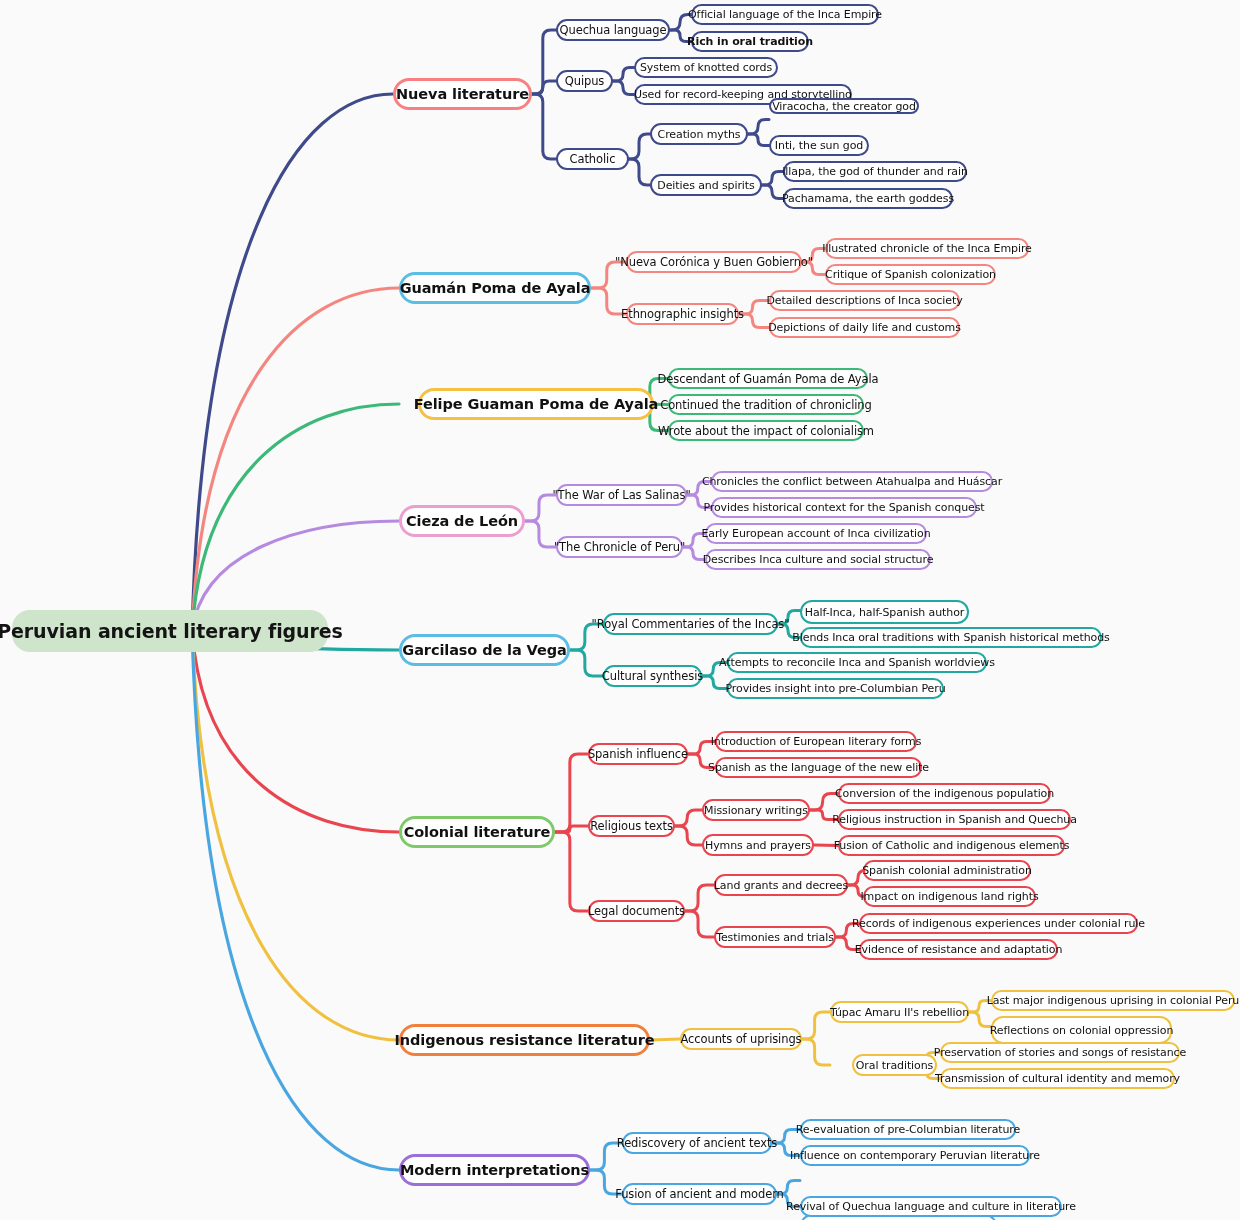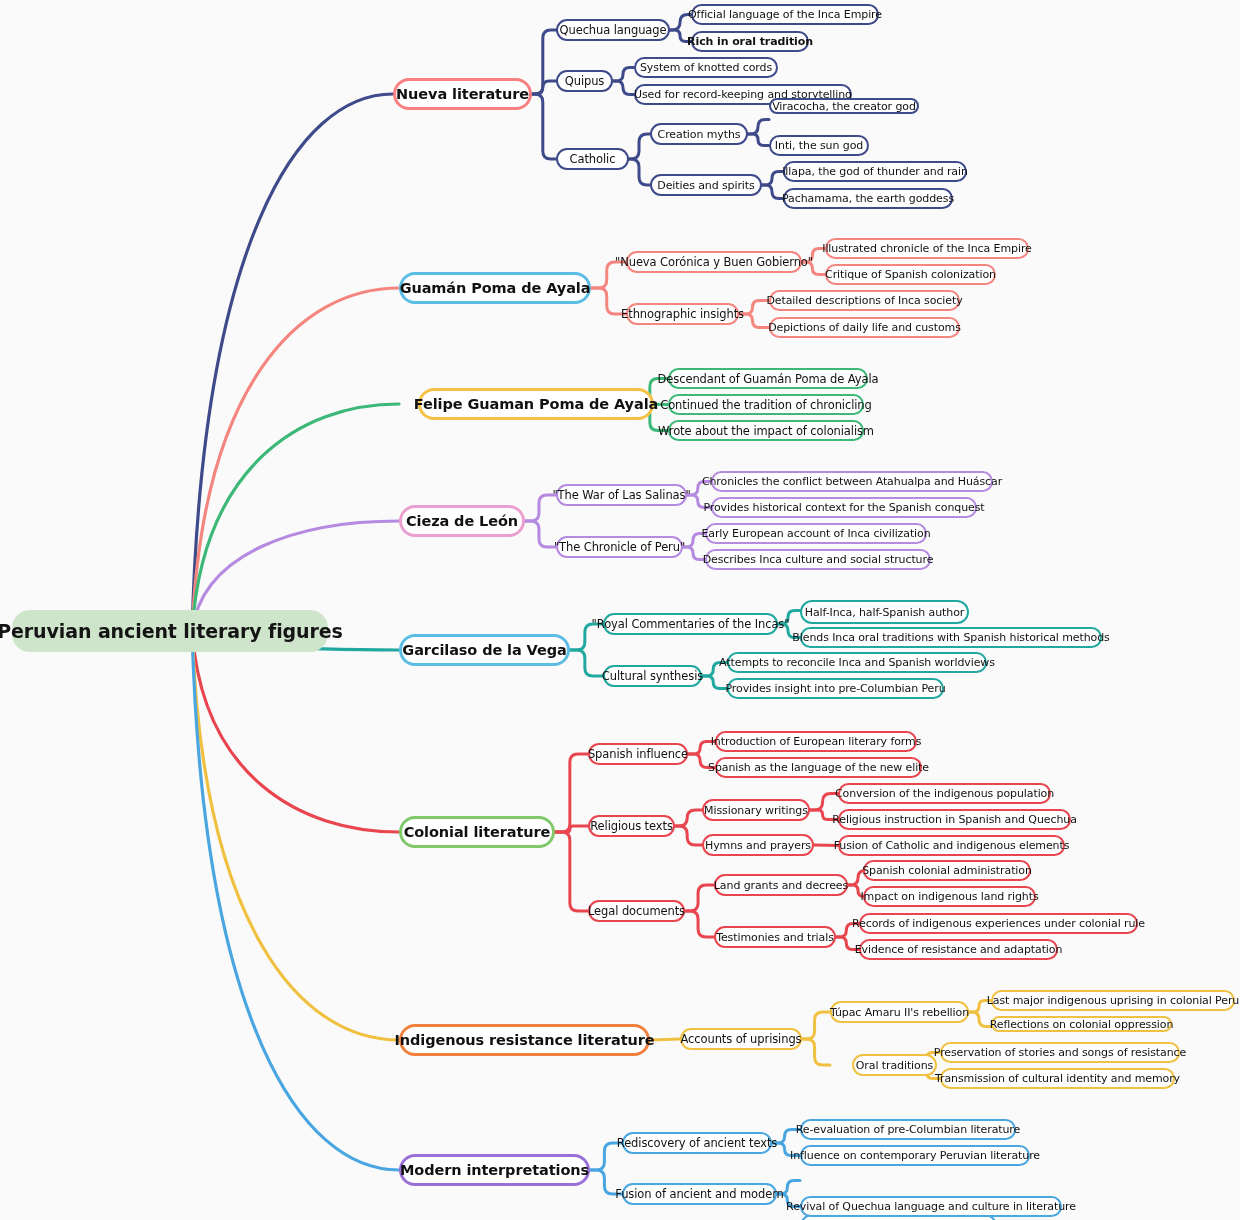--- a/index.html
+++ b/index.html
@@ -287,21 +287,21 @@
       </div>
       <div class="node n2" style="left: 680px; top: 1028px; width: 122px; height: 22px; border-color: rgb(240, 192, 64);">
         <span>Accounts of uprisings</span>
       </div>
       <div class="node n3" style="left: 830px; top: 1001px; width: 139px; height: 22px; border-color: rgb(240, 192, 64);">
         <span>Túpac Amaru II's rebellion</span>
       </div>
       <div class="node n3" style="left: 991px; top: 990px; width: 244px; height: 21px; border-color: rgb(240, 192, 64);">
         <span>Last major indigenous uprising in colonial Peru</span>
       </div>
-      <div class="node n3" style="left: 991px; top: 1016px; width: 181px; height: 16px; border-color: rgb(240, 192, 64); text-align: center;">
+      <div class="node n3" style="left: 991px; top: 1016px; width: 181px; height: 28px; border-color: rgb(240, 192, 64); text-align: center;">
         <span>Reflections on colonial oppression</span>
       </div>
       <div class="node n3" style="left: 852px; top: 1054px; width: 85px; height: 22px; border-color: rgb(240, 192, 64);">
         <span>Oral traditions</span>
       </div>
       <div class="node n3" style="left: 940px; top: 1042px; width: 240px; height: 21px; border-color: rgb(240, 192, 64);">
         <span>Preservation of stories and songs of resistance</span>
       </div>
       <div class="node n3" style="left: 940px; top: 1068px; width: 235px; height: 21px; border-color: rgb(240, 192, 64);">
         <span>Transmission of cultural identity and memory</span>

